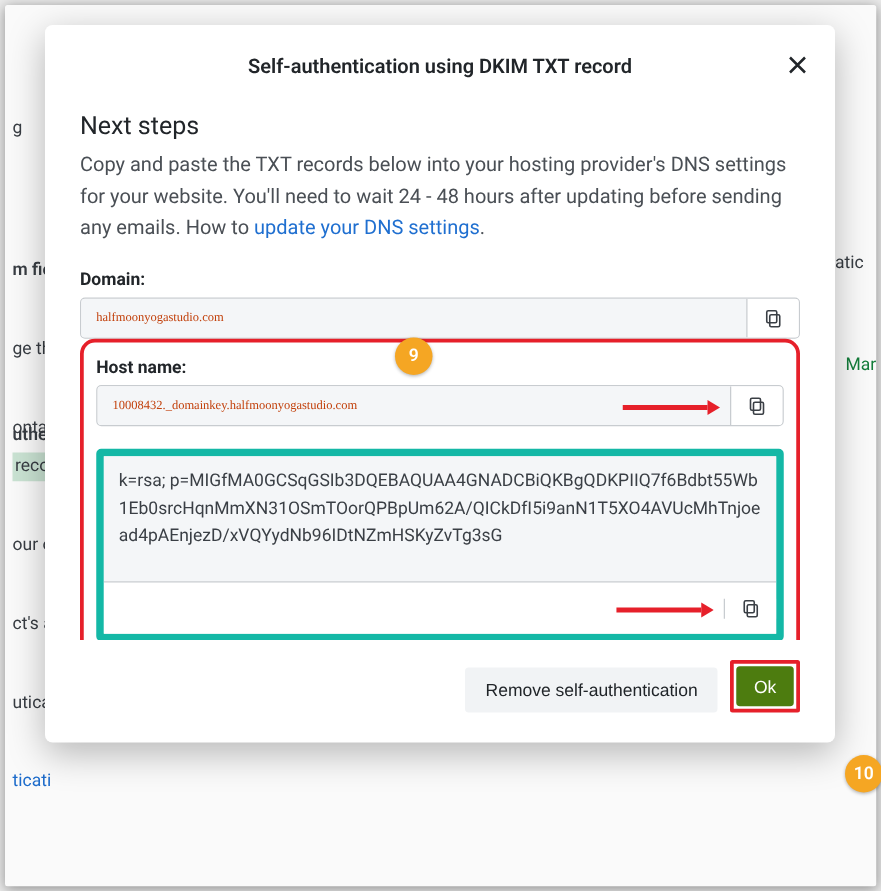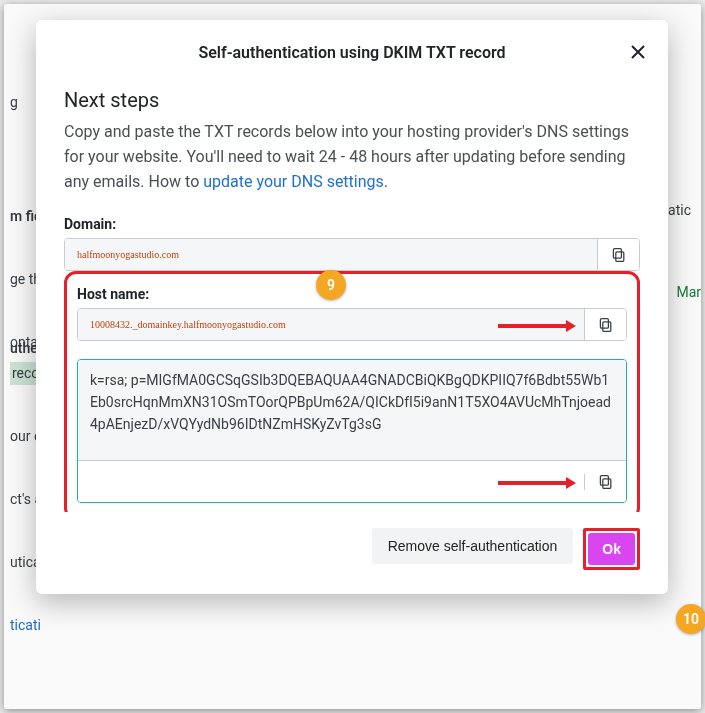--- a/index.html
+++ b/index.html
@@ -128,21 +128,21 @@
   }
   .copy-btn svg { width:16px; height:16px; stroke:#3a3f45; fill:none; stroke-width:1.6; }
 
   .highlight-box {
     border: 3px solid #e6202a;
     border-radius: 12px;
     padding: 12px 10px 14px 10px;
   }
 
   .txt-wrapper {
-    border: 1px solid #14b8a6;
+    border: 6px solid #14b8a6;
     border-radius: 4px;
     overflow: hidden;
   }
   .txt-area {
     background: #f4f6f8;
     padding: 10px 12px;
     font-size: 14px;
     line-height: 1.55;
     color: #3a3f45;
     word-break: break-all;
@@ -166,46 +166,46 @@
   .arrow {
     width: 78px;
     height: 14px;
     position: relative;
   }
   .arrow svg { width:100%; height:100%; }
 
   .modal-footer {
     display: flex;
     justify-content: flex-end;
-    align-items: flex-start;
+    align-items: flex-end;
     gap: 10px;
     padding: 16px 28px 24px 44px;
   }
   .btn-remove {
     background: #f1f3f5;
     border: none;
     padding: 10px 16px;
     font-size: 14px;
     color: #212529;
     border-radius: 3px;
     cursor: pointer;
   }
   .ok-wrap {
     border: 3px solid #e6202a;
     padding: 2px;
     border-radius: 2px;
     display:inline-flex;
   }
   .btn-ok {
-    background: #d946ef;
+    background: #4d7c0f;
     color: #ffffff;
     border: none;
     padding: 8px 14px;
     font-size: 14px;
-    font-weight: 700;
+    font-weight: 400;
     border-radius: 3px;
     cursor: pointer;
   }
 
   .badge {
     position: absolute;
     width: 30px;
     height: 30px;
     background: #f5a623;
     border-radius: 50%;

